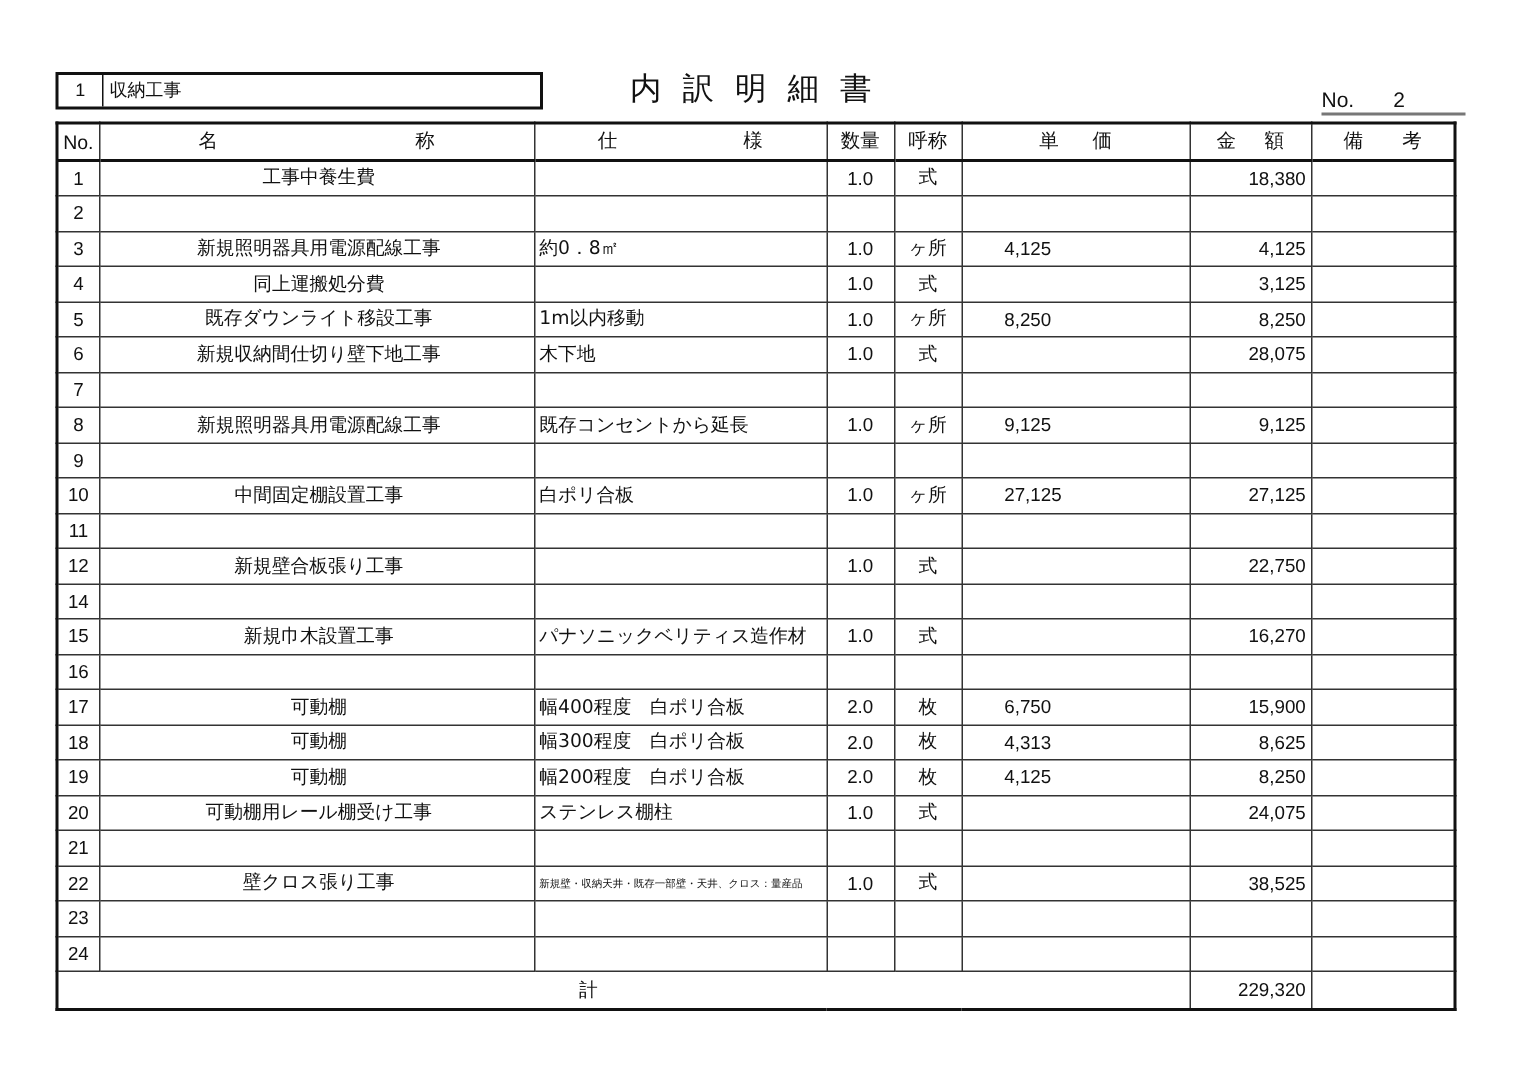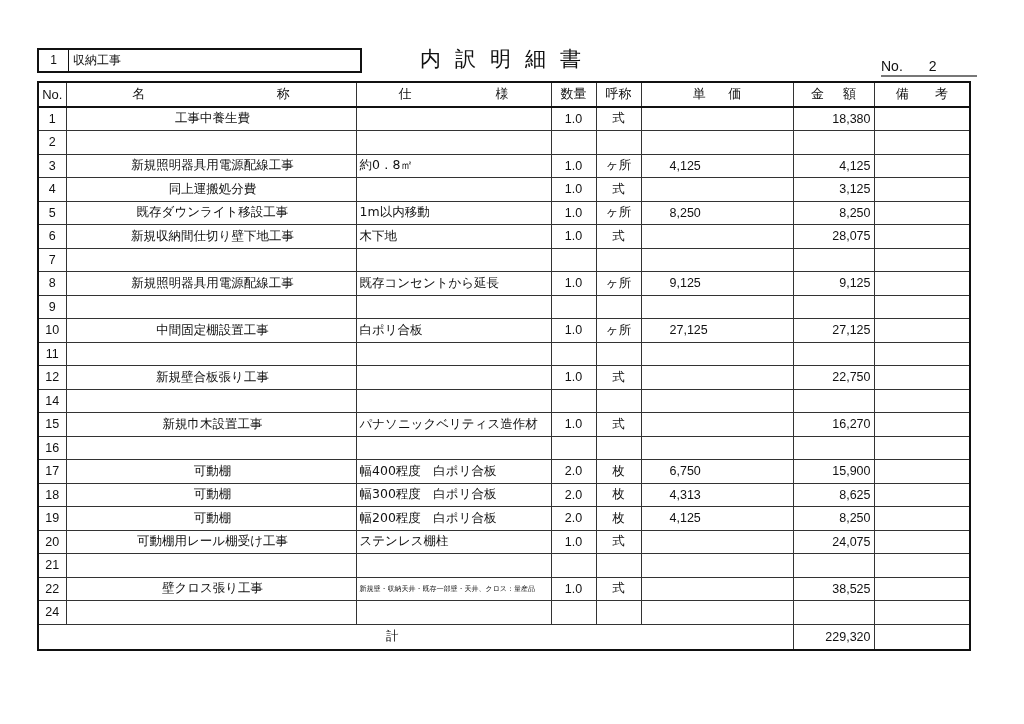--- a/index.html
+++ b/index.html
@@ -302,20 +302,30 @@
         <td class="c-no num">22</td>
         <td class="c-name">壁クロス張り工事</td>
         <td class="c-spec small">新規壁・収納天井・既存一部壁・天井、クロス：量産品</td>
         <td class="c-qty num">1.0</td>
         <td class="c-unit">式</td>
         <td class="c-price num"></td>
         <td class="c-amt num">38,525</td>
         <td></td>
       </tr>
       <tr>
+        <td class="c-no num">23</td>
+        <td class="c-name"></td>
+        <td class="c-spec"></td>
+        <td class="c-qty num"></td>
+        <td class="c-unit"></td>
+        <td class="c-price num"></td>
+        <td class="c-amt num"></td>
+        <td></td>
+      </tr>
+      <tr>
         <td class="c-no num">24</td>
         <td class="c-name"></td>
         <td class="c-spec"></td>
         <td class="c-qty num"></td>
         <td class="c-unit"></td>
         <td class="c-price num"></td>
         <td class="c-amt num"></td>
         <td></td>
       </tr>
     </tbody>

